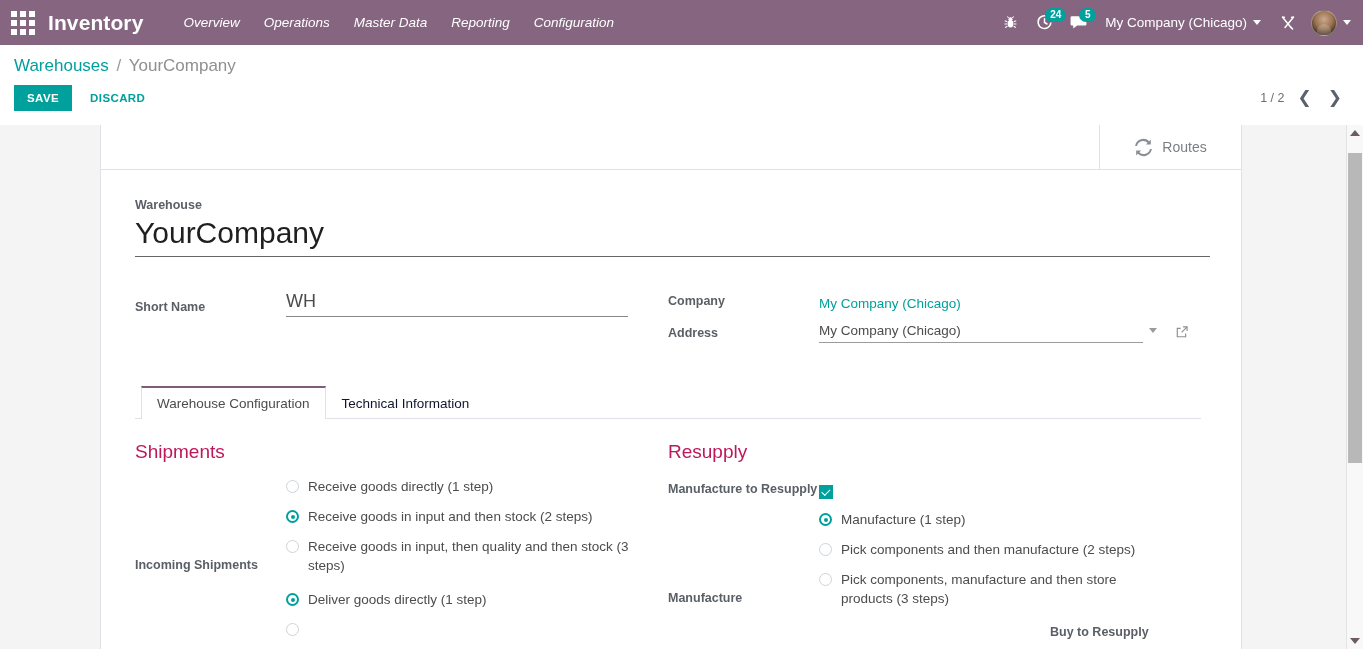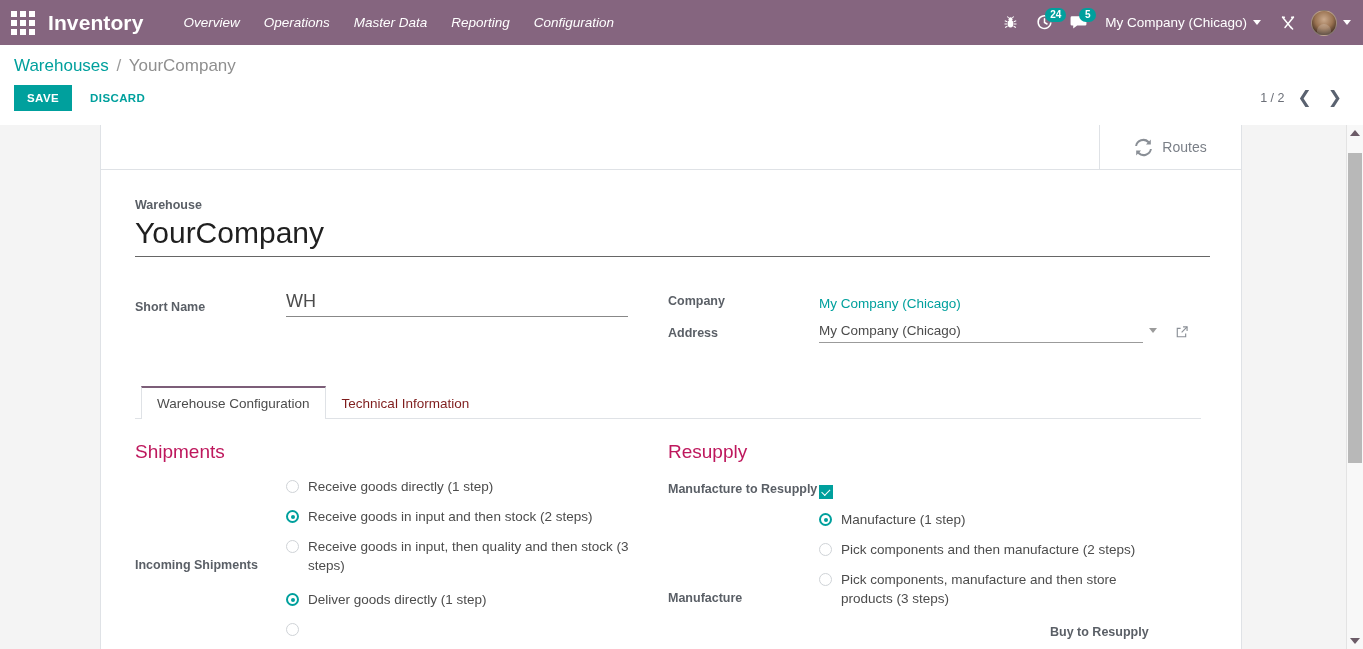--- a/index.html
+++ b/index.html
@@ -301,21 +301,21 @@
   
   .notebook { margin-top: 34px; }
   .tabs {
     display: flex;
     border-bottom: 1px solid #dfe2e6;
     padding-left: 6px;
   }
   .tab {
     font-size: 13.5px;
     padding: 9px 15px 8px 15px;
-    color: #7f1d1d;
+    color: #0f172a;
     cursor: pointer;
     border: 1px solid transparent;
     border-bottom: 0;
     position: relative;
     top: 1px;
     background: transparent;
   }
   .tab.active {
     color: #4c4c4c;
     background: #ffffff;

